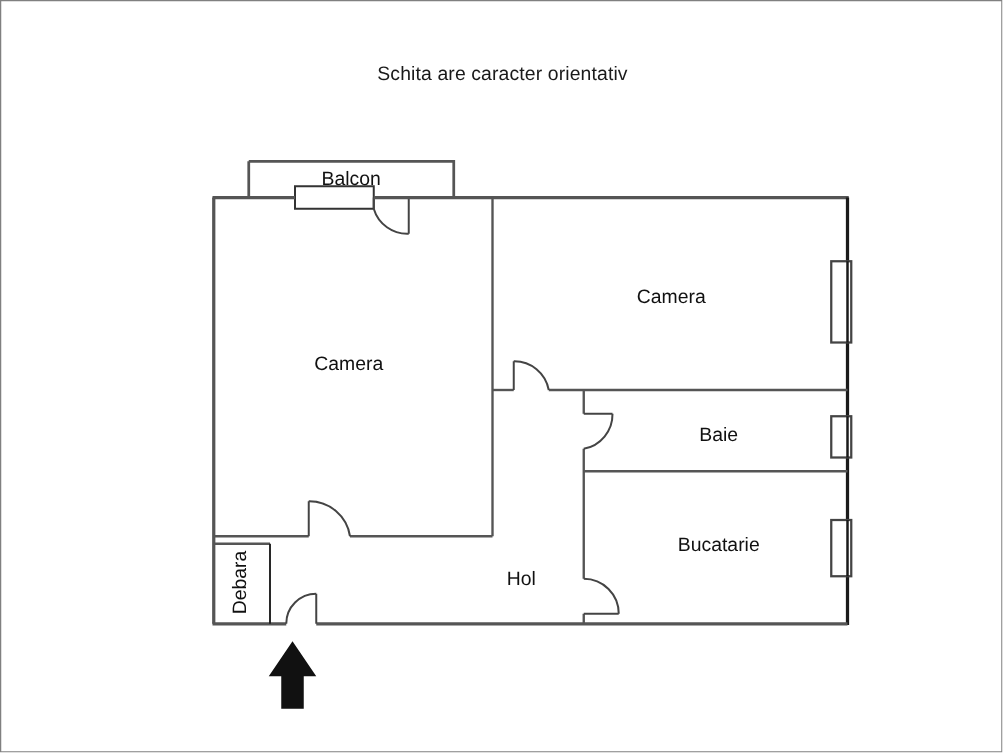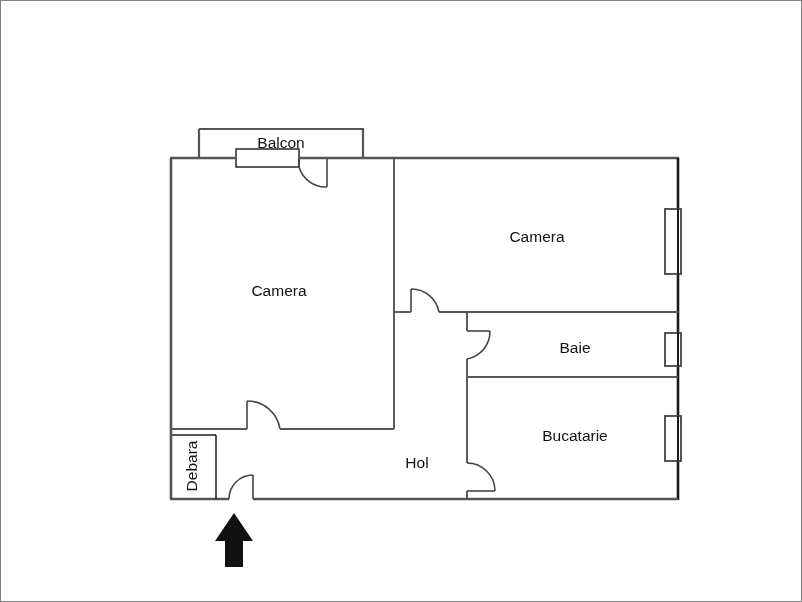--- a/index.html
+++ b/index.html
@@ -50,20 +50,21 @@
     fill: #111111;
     text-anchor: middle;
     dominant-baseline: middle;
   }
 </style>
 </head>
 <body>
 
 <div id="plan-frame">
 
+  <div id="plan-title">Schita are caracter orientativ</div>
 
   <svg id="floorplan-svg" width="802" height="602" viewBox="0 0 802 602">
 
     <g>
 
       <path d="M 198 128 L 362 128 L 362 157" fill="none" stroke="#555555" stroke-width="2.2"></path>
       <path d="M 198 128 L 198 157" fill="none" stroke="#555555" stroke-width="2.2"></path>
 
       <rect x="235" y="148" width="63" height="18" fill="none" stroke="#333333" stroke-width="1.6"></rect>
 

